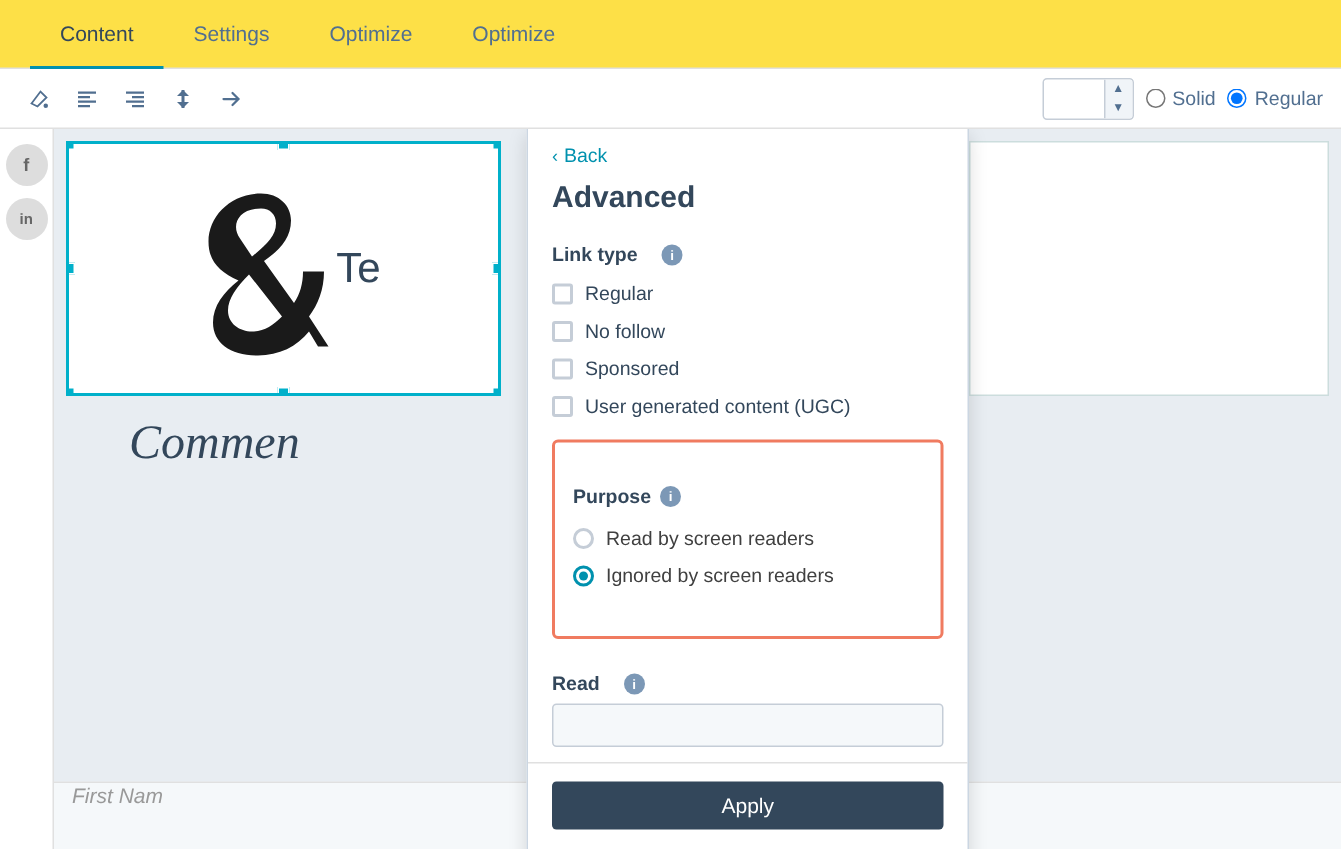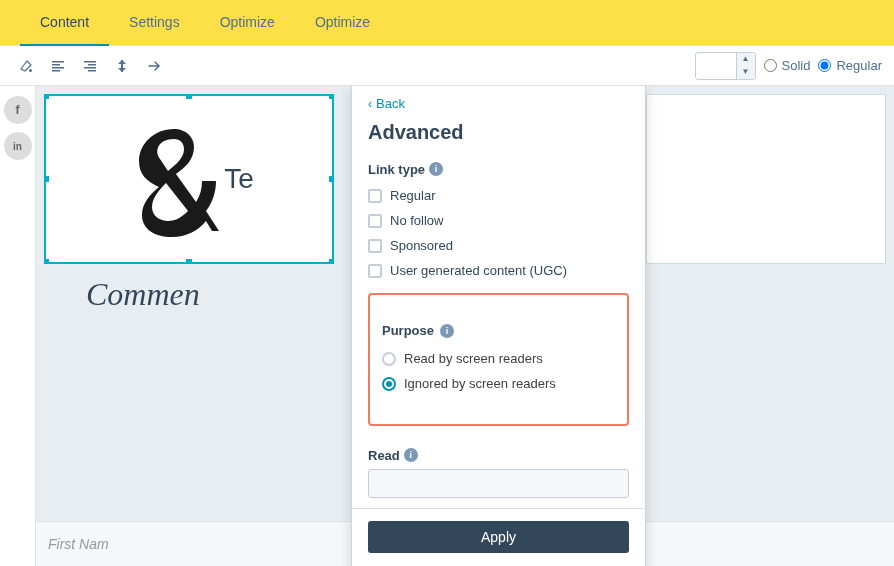--- a/index.html
+++ b/index.html
@@ -207,22 +207,22 @@
     .panel-title {
       font-size: 20px;
       font-weight: 600;
       color: #33475b;
       padding: 4px 16px 12px;
     }
 
     
     .section-label {
       display: flex;
-      align-items: flex-start;
-      gap: 4px;
+      align-items: center;
+      gap: 16px;
       padding: 6px 16px;
       font-size: 13px;
       font-weight: 600;
       color: #33475b;
     }
     .info-icon {
       width: 14px;
       height: 14px;
       border-radius: 50%;
       background: #7c98b6;
@@ -457,21 +457,21 @@
       <div class="resize-handle handle-rm"></div>
 
       <svg width="100" height="120" viewBox="0 0 100 120">
         <path d="M50 10 C30 10, 15 25, 15 42 C15 55, 22 62, 35 68 C25 76, 18 85, 18 96 C18 110, 30 118, 48 118 C62 118, 74 112, 82 102 L88 112 L95 112 L82 92 C88 84, 92 74, 92 62 L78 62 C78 70, 76 77, 72 83 L52 55 C62 48, 70 40, 70 28 C70 18, 62 10, 50 10 Z M50 20 C56 20, 60 24, 60 30 C60 38, 54 44, 44 52 L36 40 C30 32, 34 20, 50 20 Z M42 64 L64 92 C58 98, 52 102, 44 102 C36 102, 28 97, 28 88 C28 80, 34 72, 42 64 Z" fill="#1a1a1a"></path>
       </svg>
       <span class="te-text">Te</span>
     </div>
 
     <div style="position:absolute; top:190px; left:10px; font-size:32px; font-style:italic; font-family:Georgia,serif; color:#33475b;margin-left:40px;">Commen</div>
 
-    <div style="position:absolute; bottom:0; left:0; right:0; height:45px; background:#f5f8fa; border-top:1px solid #e0e0e0; display:flex; align-items:center; padding:0 12px;">
+    <div style="position:absolute; bottom:0; left:0; right:0; height:45px; background:#f5f8fa; border-top:1px solid #e0e0e0; display:flex; padding:0 12px;">
       <span style="font-style:italic; color:#999; font-size:14px;">First Nam</span>
     </div>
 
     <div class="canvas-right-block"></div>
 
     <div class="advanced-panel">
 
       <div class="panel-back">
         <span style="font-size:12px;">‹</span>
         <span>Back</span>

